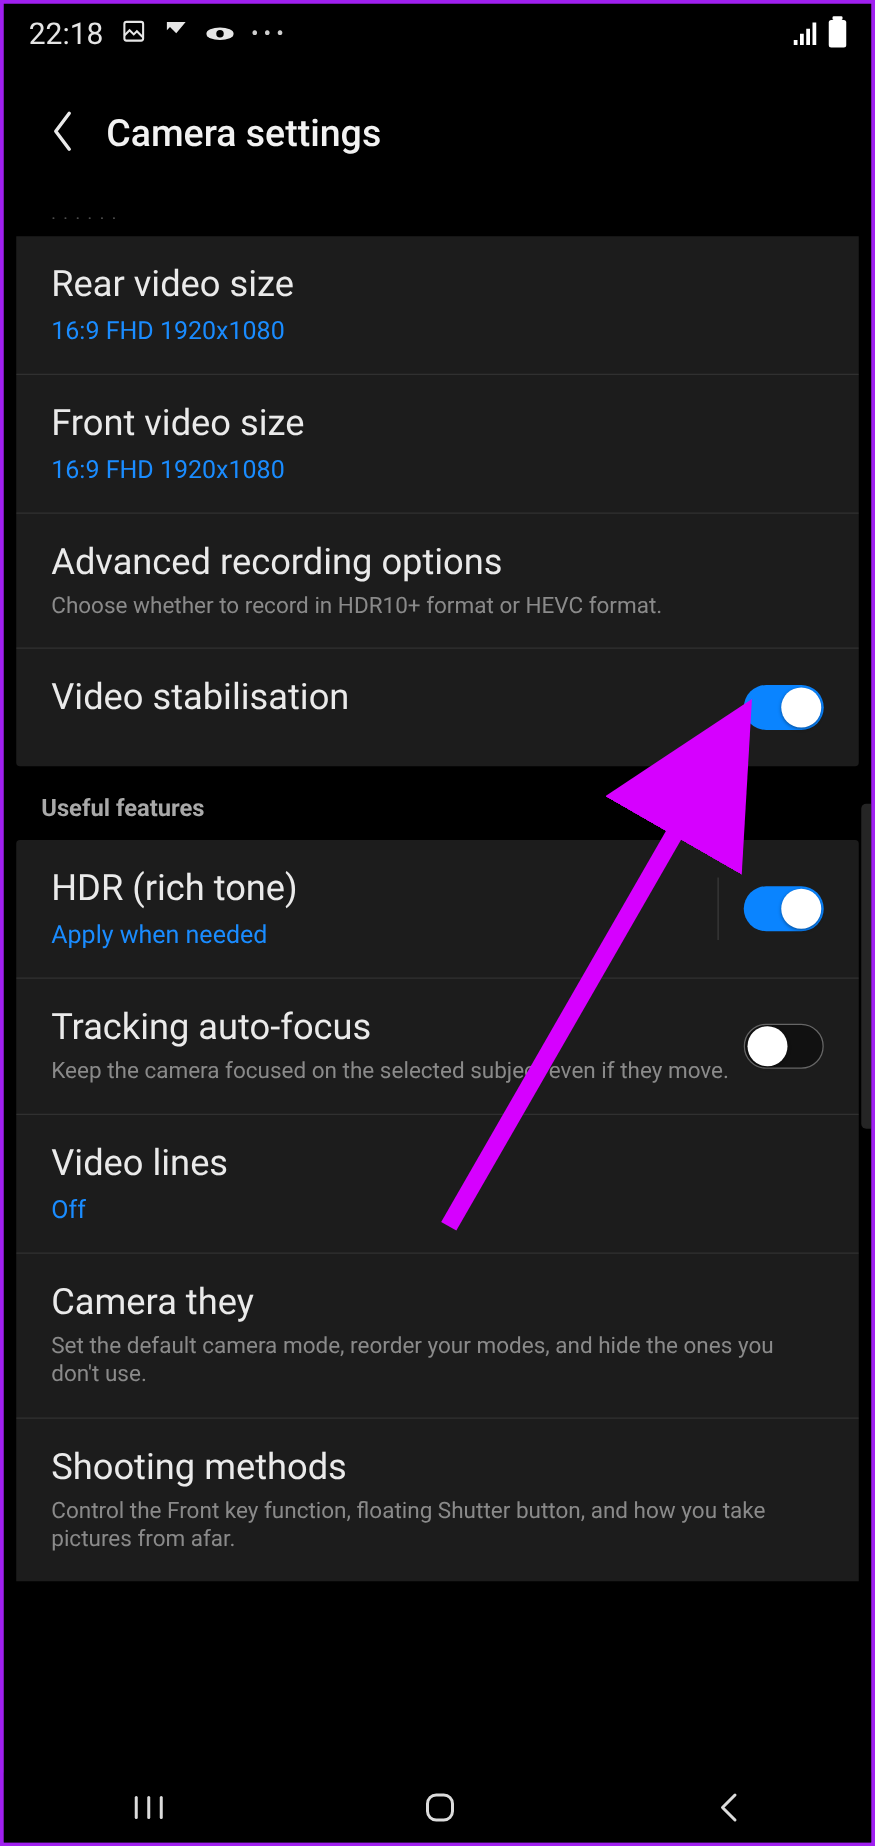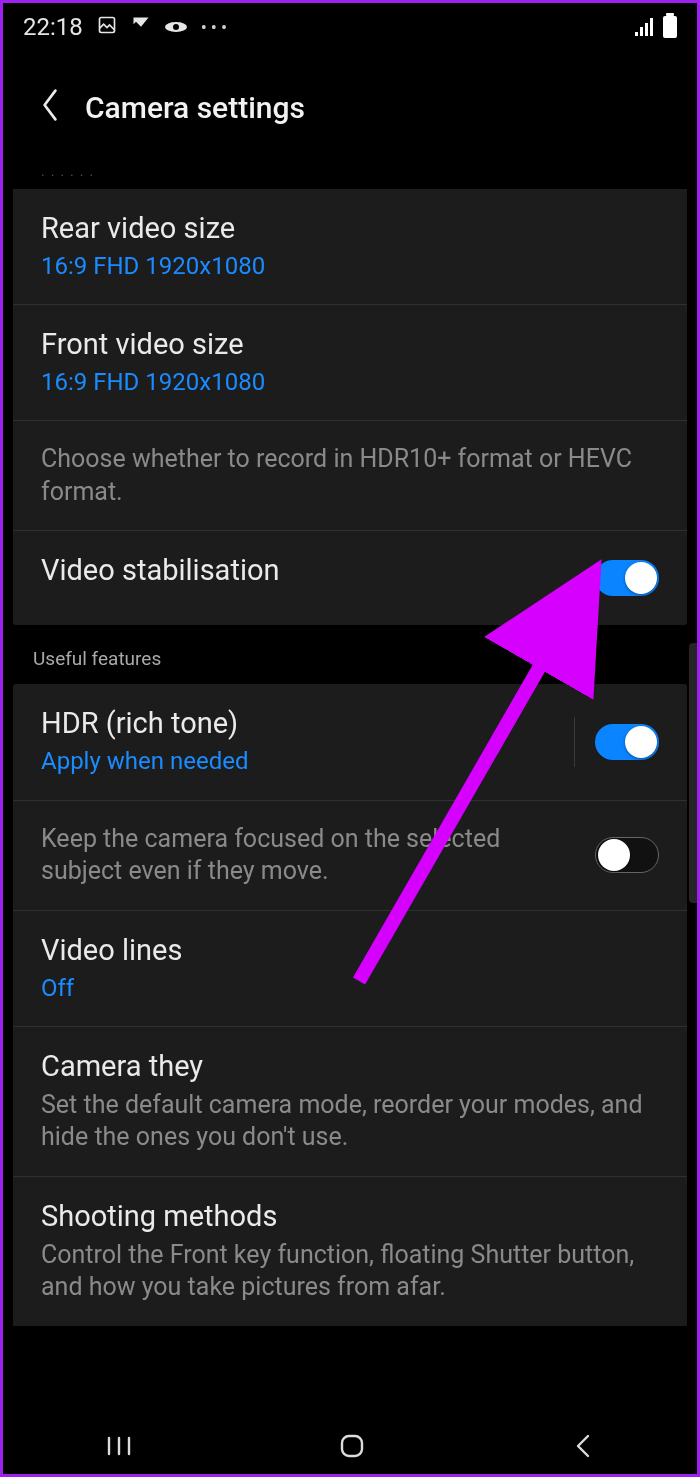--- a/index.html
+++ b/index.html
@@ -58,29 +58,29 @@
   .row {
     display: flex;
     align-items: center;
     justify-content: space-between;
     padding: 22px 28px 22px 28px;
     border-bottom: 1px solid #303030;
   }
   .row:last-child { border-bottom: none; }
   .row .text { flex: 1; padding-right: 10px;}
   .row .title { color: #eaeaea; font-size: 29px; font-weight: 400; margin-bottom: 6px; }
-  .row .sub { color: #8a8a8a; font-size: 25px; line-height: 1.3; }
-  .row .sub.link { color: #1a8cff; font-size: 24px; }
+  .row .sub { color: #8a8a8a; font-size: 18px; line-height: 1.3; }
+  .row .sub.link { color: #1a8cff; font-size: 20px; }
   .vline { width:1px; height:50px; background:#3a3a3a; margin-right:20px;}
 
   .section-label {
     color:#a9a9a9;
     font-size: 19px;
     padding: 22px 30px 14px 30px;
-    font-weight:400;
+    font-weight:700;
   }
 
   .switch {
     width: 64px; height: 36px; border-radius: 18px; position: relative; flex: 0 0 auto;
   }
   .switch .knob {
     width: 32px; height: 32px; border-radius: 50%; background: #fff; position: absolute; top: 2px;
     box-shadow: 0 1px 3px rgba(0,0,0,0.4);
   }
   .switch.on { background: #0a84ff; }
@@ -172,20 +172,21 @@
     </div>
   </div>
   <div class="row">
     <div class="text">
       <div class="title">Front video size</div>
       <div class="sub link">16:9 FHD 1920x1080</div>
     </div>
   </div>
   <div class="row">
     <div class="text">
+      <div class="title">Advanced recording options</div>
       <div class="sub">Choose whether to record in HDR10+ format or HEVC format.</div>
     </div>
   </div>
   <div class="row">
     <div class="text">
       <div class="title" style="margin-bottom:16px">Video stabilisation</div>
     </div>
     <div class="switch on">
         <div class="knob"></div>
       </div>
@@ -200,20 +201,21 @@
       <div class="title">HDR (rich tone)</div>
       <div class="sub link">Apply when needed</div>
     </div>
     <div class="vline"></div>
     <div class="switch on">
         <div class="knob"></div>
       </div>
   </div>
   <div class="row">
     <div class="text">
+      <div class="title">Tracking auto-focus</div>
       <div class="sub">Keep the camera focused on the selected subject even if they move.</div>
     </div>
     <div class="switch off">
         <div class="knob"></div>
       </div>
   </div>
   <div class="row">
     <div class="text">
       <div class="title">Video lines</div>
       <div class="sub link">Off</div>

